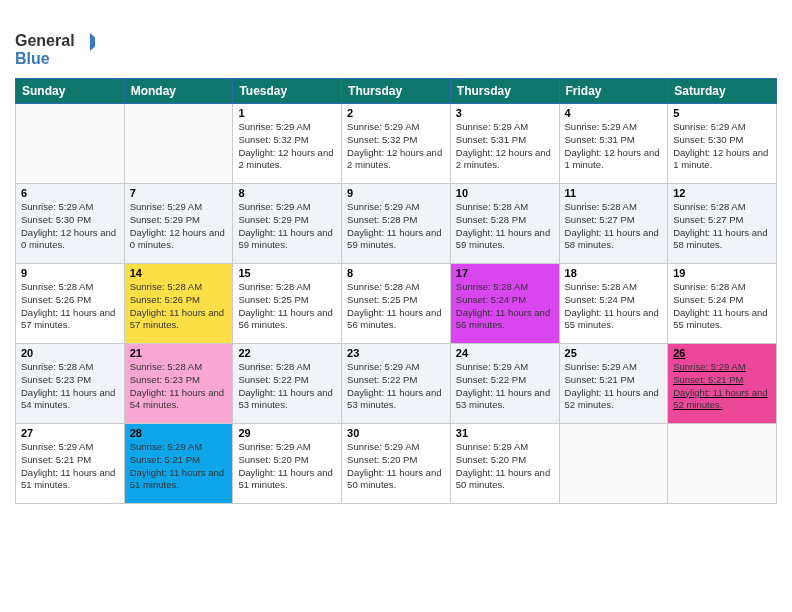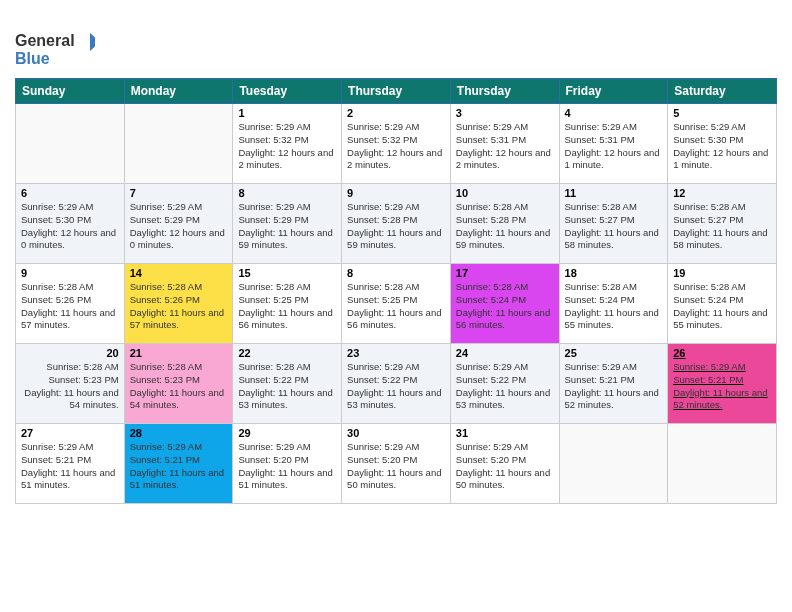--- a/index.html
+++ b/index.html
@@ -230,21 +230,21 @@
 Daylight: 11 hours and 55 minutes.</div>
           </td>
           <td style="background: rgb(255, 255, 255);">
             <span class="day-num">19</span>
             <div class="day-info" style="white-space: pre-line;">Sunrise: 5:28 AM
 Sunset: 5:24 PM
 Daylight: 11 hours and 55 minutes.</div>
           </td>
         </tr>
         <tr>
-          <td style="background: rgb(240, 244, 248); text-align: right;">
+          <td style="background: rgb(240, 244, 248);">
             <span class="day-num">20</span>
             <div class="day-info" style="white-space: pre-line;">Sunrise: 5:28 AM
 Sunset: 5:23 PM
 Daylight: 11 hours and 54 minutes.</div>
           </td>
           <td style="background: #f9a8d4;">
             <span class="day-num">21</span>
             <div class="day-info" style="white-space: pre-line;">Sunrise: 5:28 AM
 Sunset: 5:23 PM
 Daylight: 11 hours and 54 minutes.</div>

